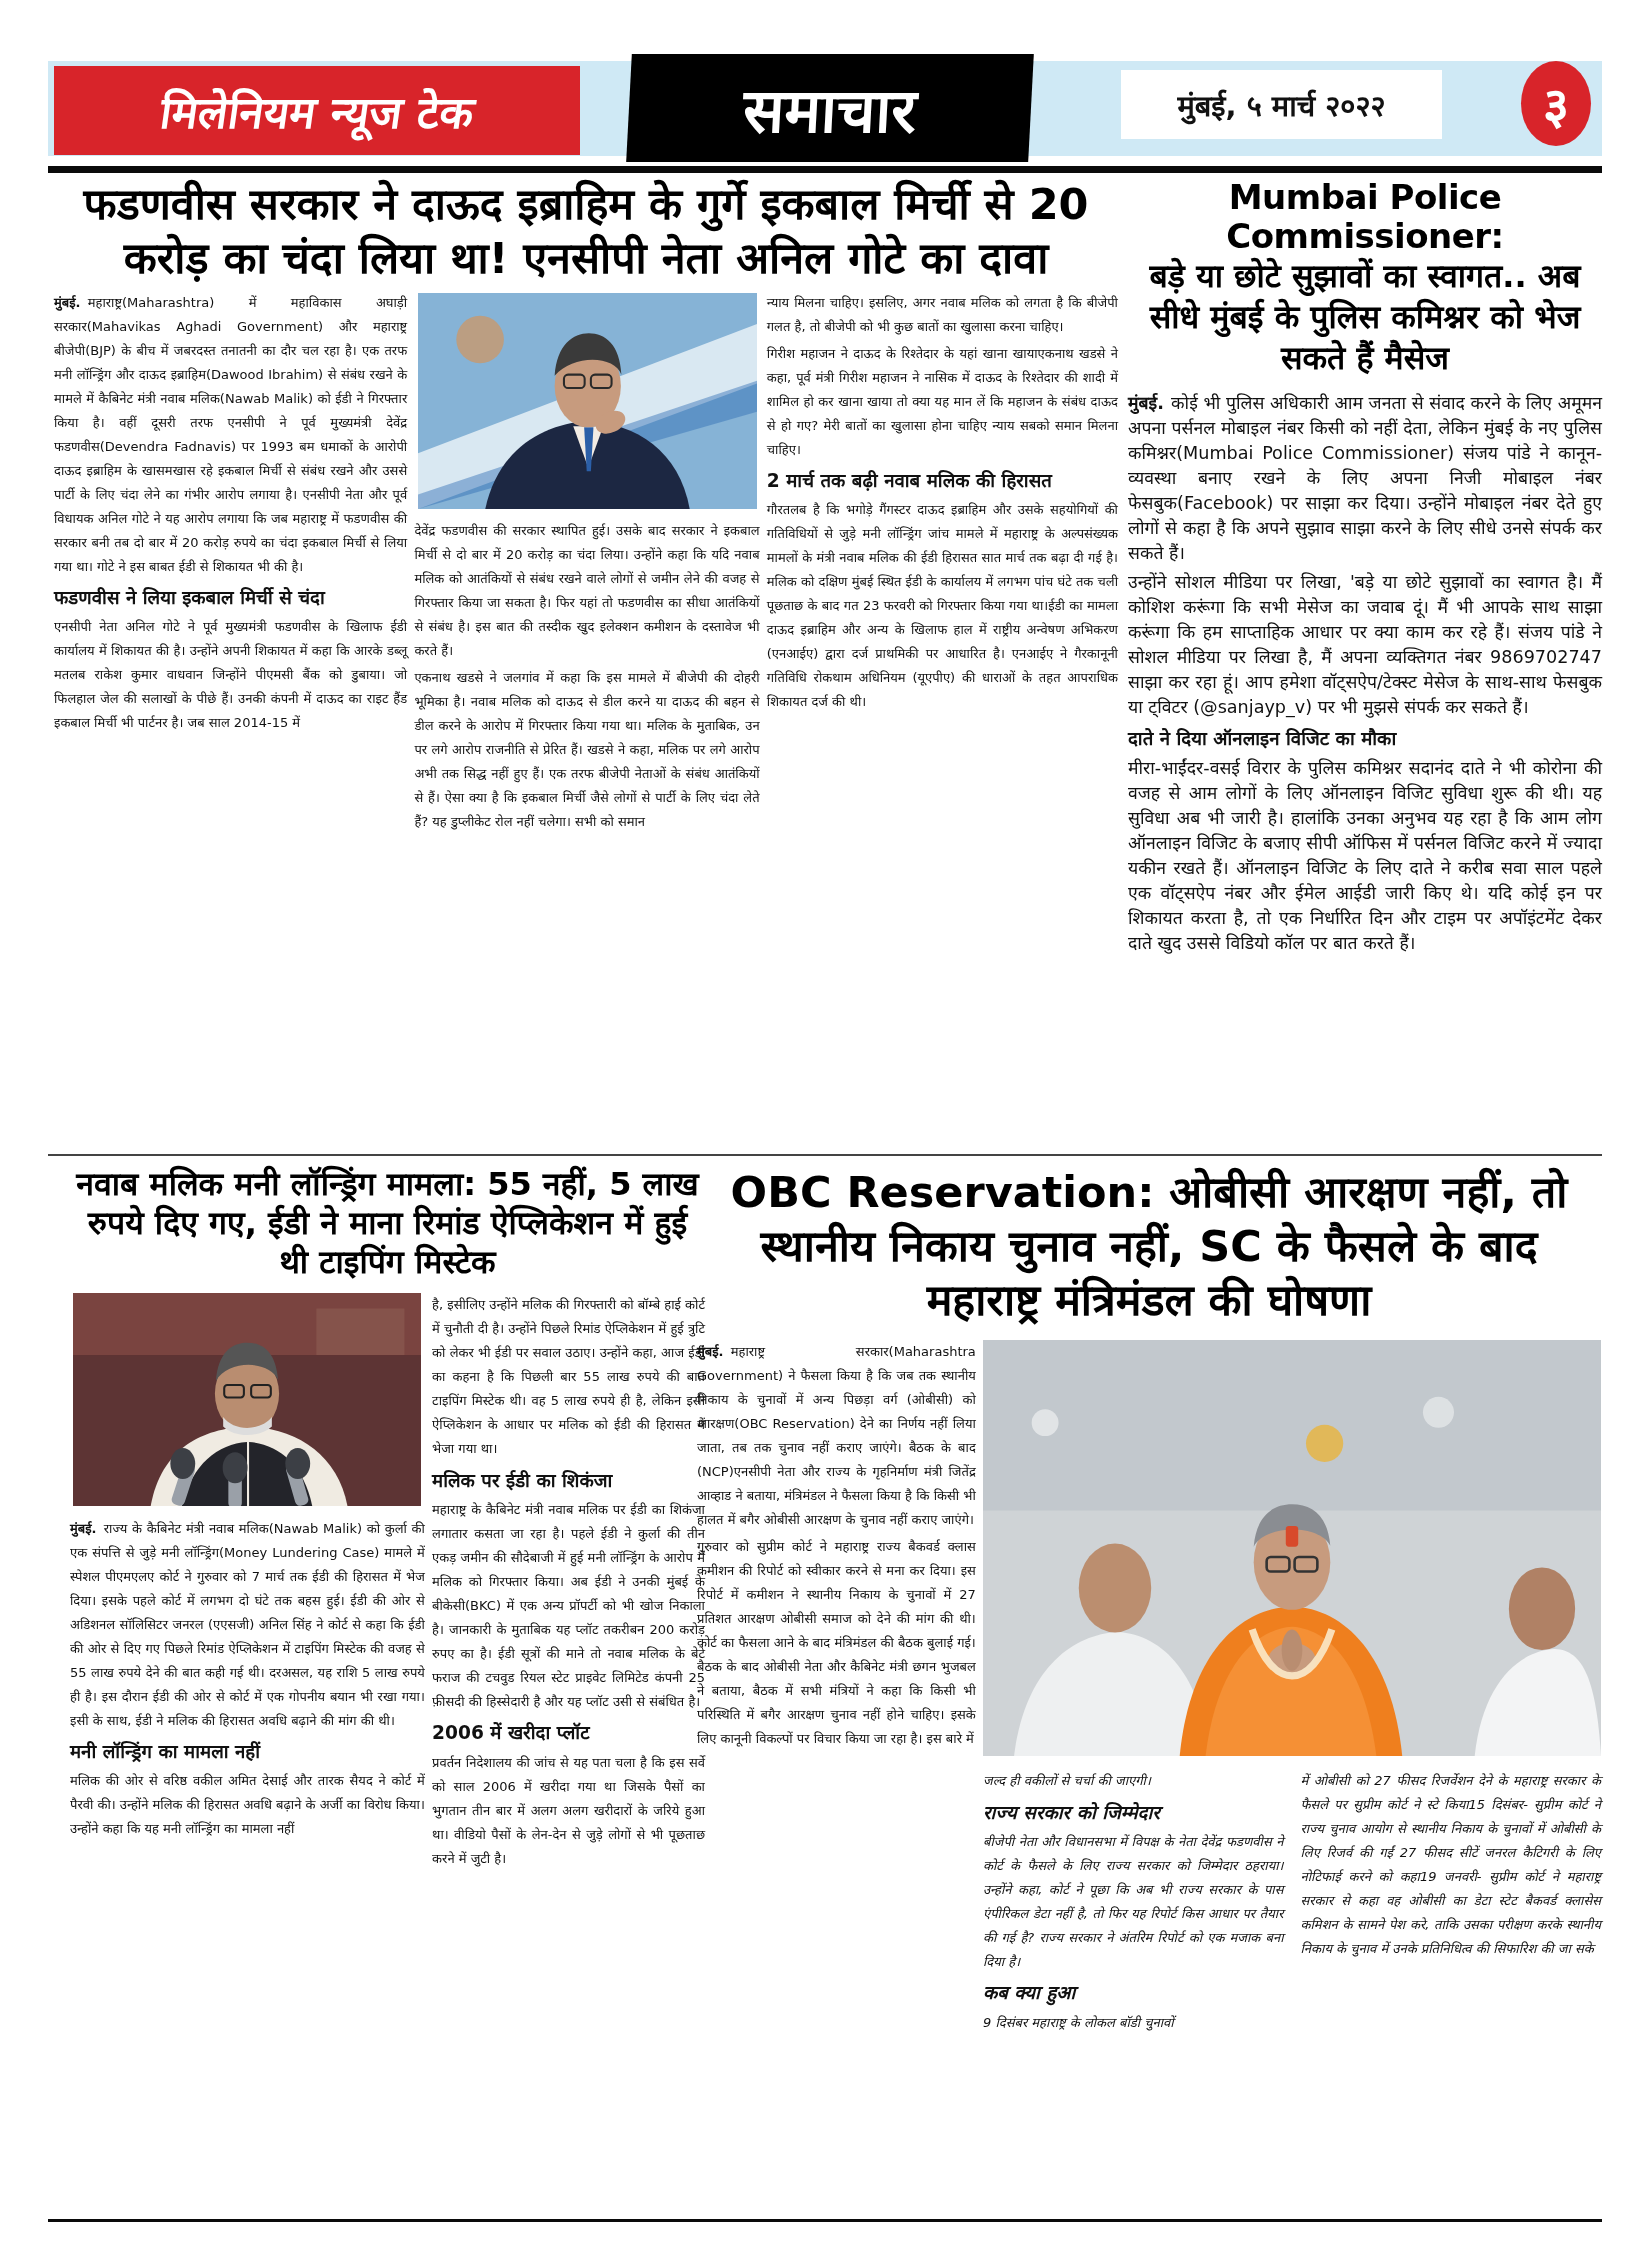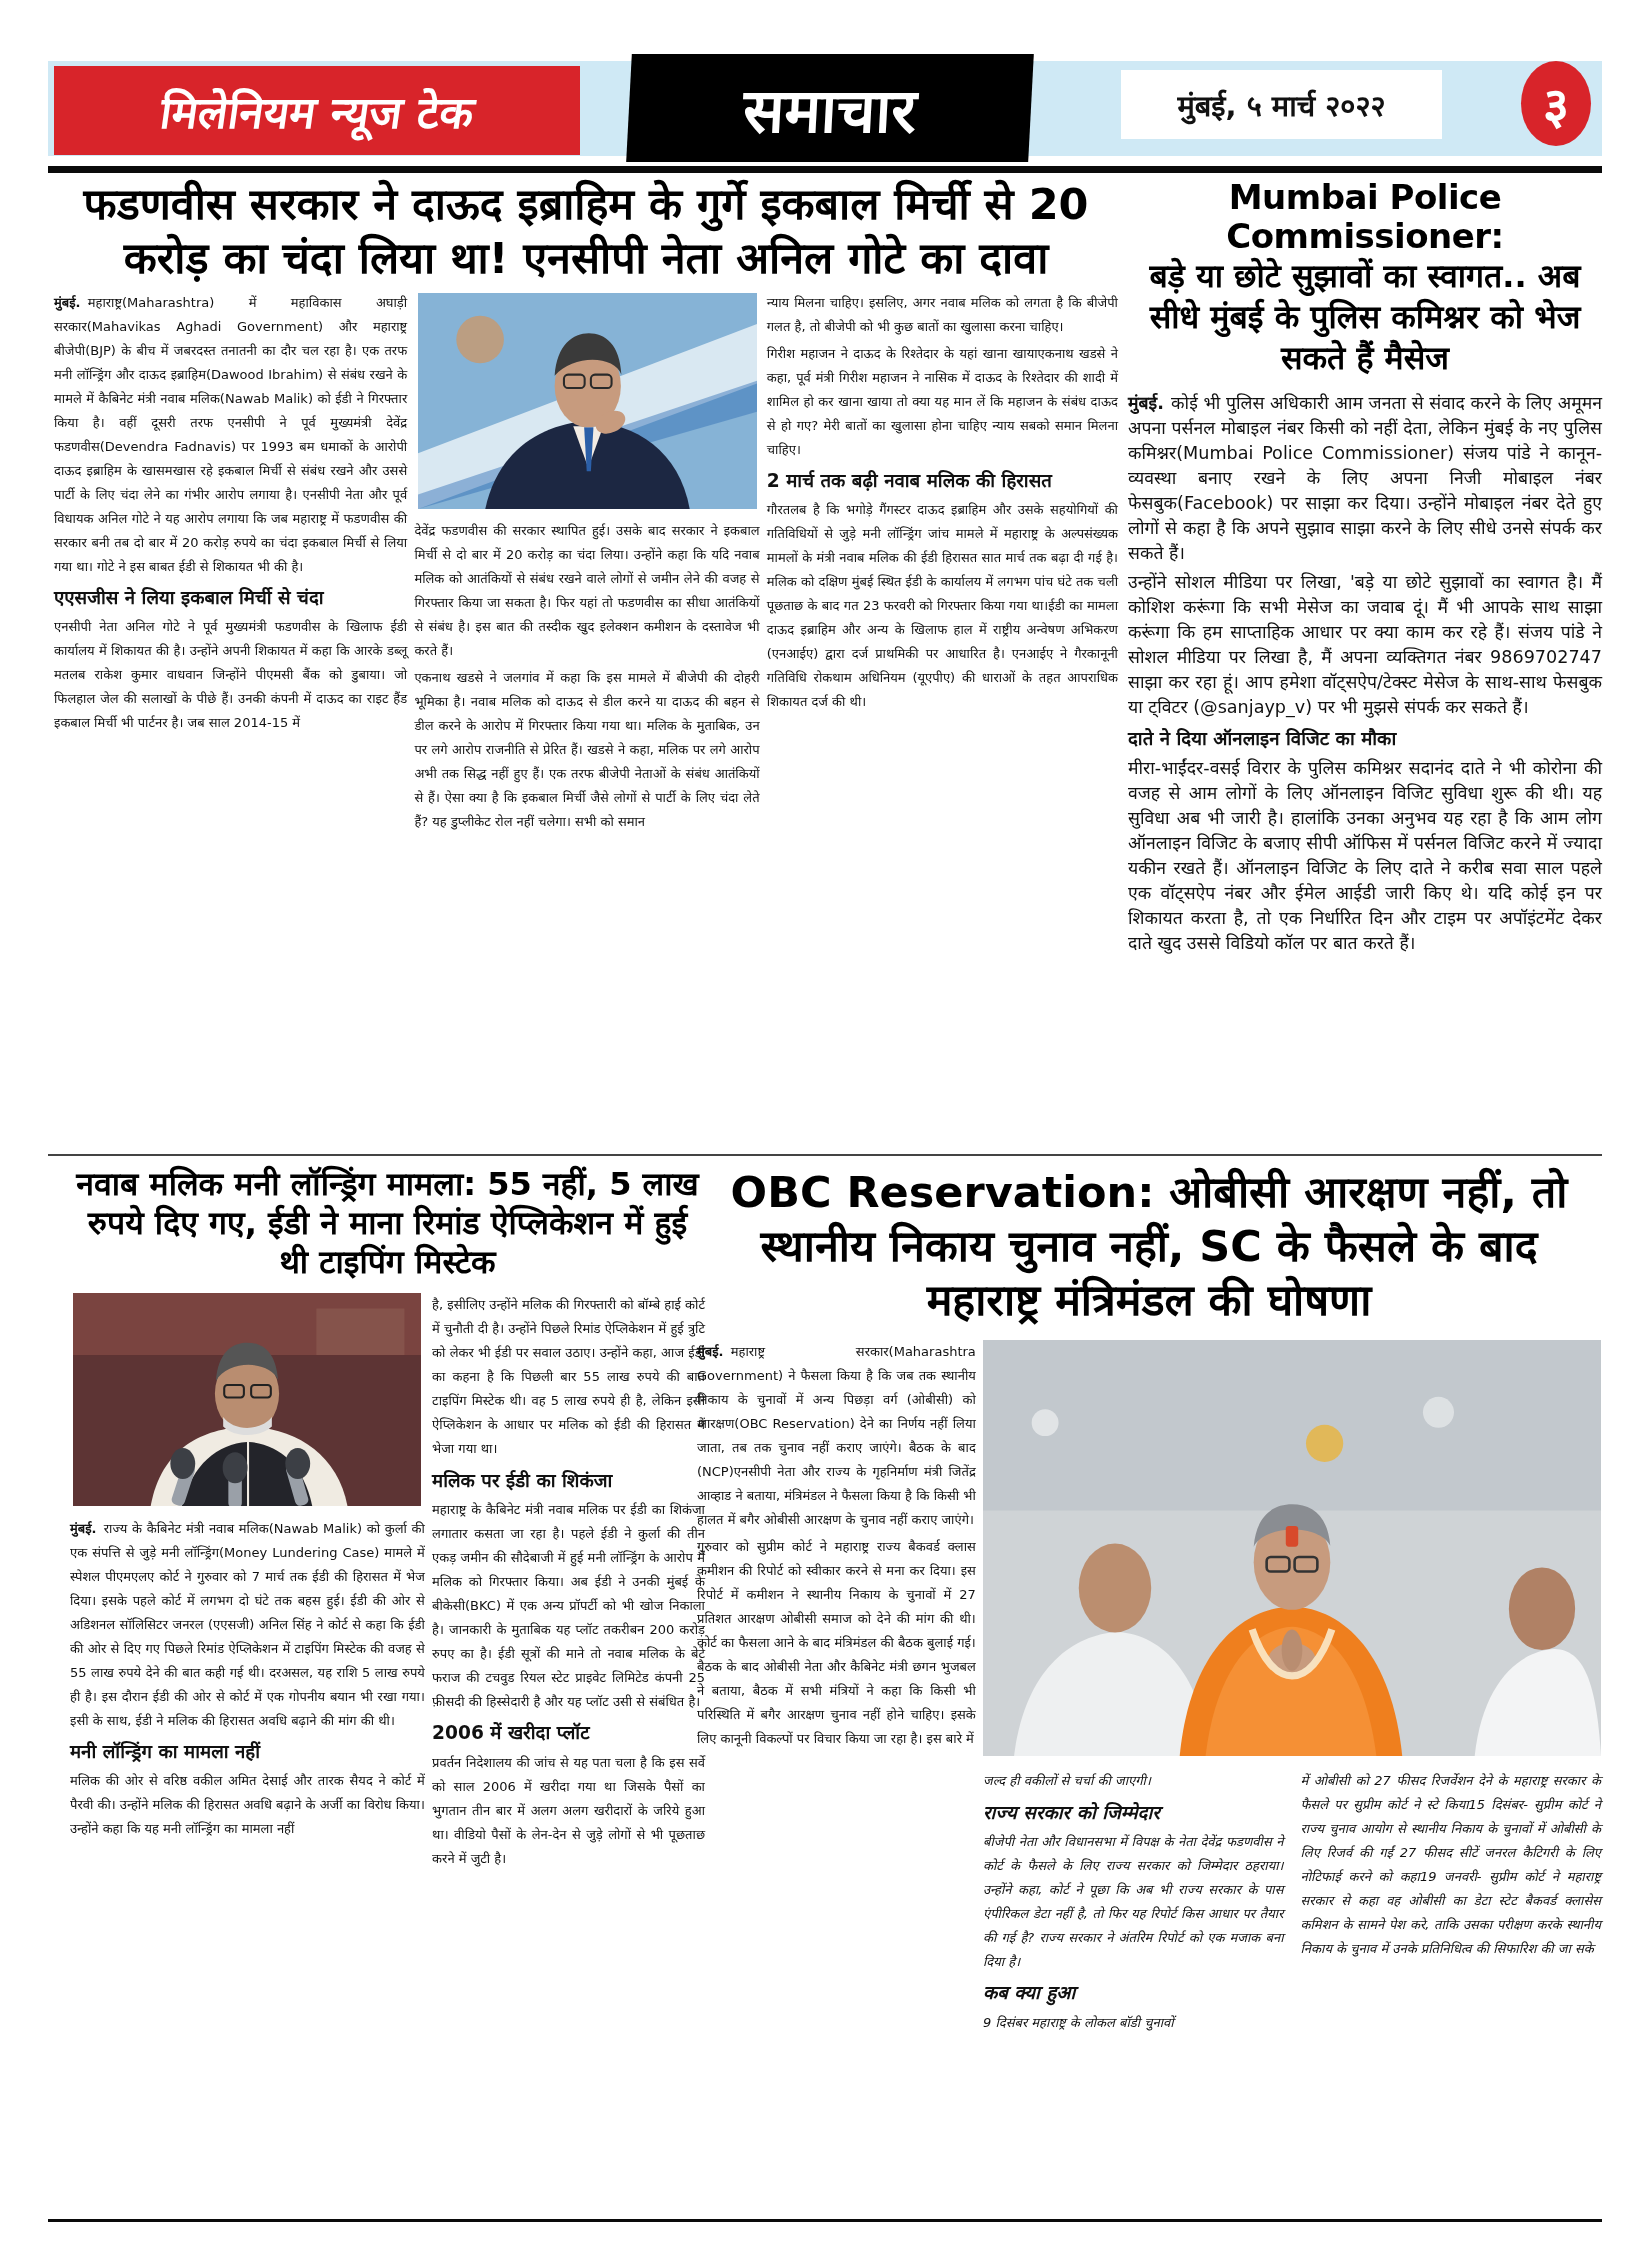--- a/index.html
+++ b/index.html
@@ -80,21 +80,21 @@
   <div class="date-box">मुंबई, ५ मार्च २०२२</div>
   <div class="page-circle">३</div>
   <div class="top-rule"></div>
 </header>
 
 <article class="a1">
   <h1 class="hl">फडणवीस सरकार ने दाऊद इब्राहिम के गुर्गे इकबाल मिर्ची से 20 करोड़ का चंदा लिया था! एनसीपी नेता अनिल गोटे का दावा</h1>
   <div class="cols">
     <div class="col c1">
       <p class="body"><span class="dateline">मुंबई.</span><span>महाराष्ट्र(Maharashtra) में महाविकास अघाड़ी सरकार(Mahavikas Aghadi Government) और महाराष्ट्र बीजेपी(BJP) के बीच में जबरदस्त तनातनी का दौर चल रहा है। एक तरफ मनी लॉन्ड्रिंग और दाऊद इब्राहिम(Dawood Ibrahim) से संबंध रखने के मामले में कैबिनेट मंत्री नवाब मलिक(Nawab Malik) को ईडी ने गिरफ्तार किया है। वहीं दूसरी तरफ एनसीपी ने पूर्व मुख्यमंत्री देवेंद्र फडणवीस(Devendra Fadnavis) पर 1993 बम धमाकों के आरोपी दाऊद इब्राहिम के खासमखास रहे इकबाल मिर्ची से संबंध रखने और उससे पार्टी के लिए चंदा लेने का गंभीर आरोप लगाया है। एनसीपी नेता और पूर्व विधायक अनिल गोटे ने यह आरोप लगाया कि जब महाराष्ट्र में फडणवीस की सरकार बनी तब दो बार में 20 करोड़ रुपये का चंदा इकबाल मिर्ची से लिया गया था। गोटे ने इस बाबत ईडी से शिकायत भी की है।</span></p>
-      <h3 class="sub">एएसजीस ने लिया इकबाल मिर्ची से चंदा</h3>
+      <h3 class="sub">फडणवीस ने लिया इकबाल मिर्ची से चंदा</h3>
       <p class="body">एनसीपी नेता अनिल गोटे ने पूर्व मुख्यमंत्री फडणवीस के खिलाफ ईडी कार्यालय में शिकायत की है। उन्होंने अपनी शिकायत में कहा कि आरके डब्लू मतलब राकेश कुमार वाधवान जिन्होंने पीएमसी बैंक को डुबाया। जो फिलहाल जेल की सलाखों के पीछे हैं। उनकी कंपनी में दाऊद का राइट हैंड इकबाल मिर्ची भी पार्टनर है। जब साल 2014-15 में</p>
     </div>
     <div class="col c2">
       <div class="photo ph1">
         <svg viewBox="0 0 655 418" preserveAspectRatio="none" role="img">
           <rect width="655" height="418" fill="#86b3d6"></rect>
           <polygon points="0,310 655,60 655,175 0,418" fill="#e8f1f7" opacity="0.85"></polygon>
           <polygon points="0,390 655,170 655,230 0,418" fill="#2e6db4" opacity="0.45"></polygon>
           <circle cx="120" cy="90" r="46" fill="#f08a2d" opacity="0.5"></circle>
           <path d="M130,418 C155,300 245,252 328,248 C420,252 505,305 525,418 Z" fill="#1c2742"></path>

